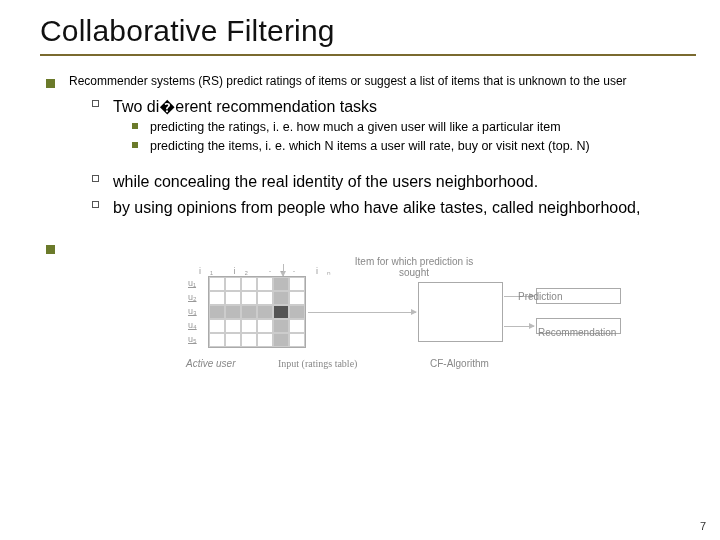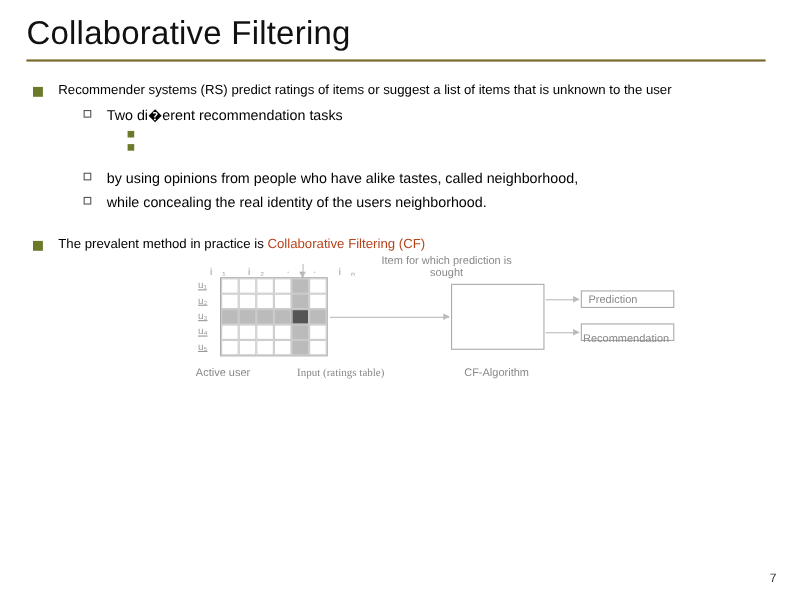--- a/index.html
+++ b/index.html
@@ -6,21 +6,21 @@
   body {
     width: 720px;
     height: 540px;
     background: #fff;
     font-family: Arial, Helvetica, sans-serif;
     color: #000;
     position: relative;
     overflow: hidden;
   }
   .slide {
-    padding: 14px 24px 0 24px;
+    padding: 14px 24px 0 40px;
   }
   .title {
     font-size: 30px;
     font-weight: 400;
     color: #111;
     padding-bottom: 6px;
     border-bottom: 2px solid #7a6a2f;
     margin-bottom: 18px;
     letter-spacing: 0.2px;
   }
@@ -44,21 +44,21 @@
     margin: 4px 0 2px 52px;
   }
   .lvl2 .bullet {
     width: 7px; height: 7px;
     border: 1px solid #555;
     margin-top: 4px;
     margin-right: 14px;
     flex-shrink: 0;
   }
   .lvl2 .text {
-    font-size: 13px;
+    font-size: 16px;
     line-height: 1.35;
   }
   .lvl3 {
     display: flex;
     margin: 2px 0 2px 92px;
   }
   .lvl3 .bullet {
     width: 6px; height: 6px;
     background: #6b7a2a;
     margin-top: 4px;
@@ -158,43 +158,42 @@
   <div class="lvl1">
     <div class="bullet"></div>
     <div class="text">Recommender systems (RS) predict ratings of items or suggest a list of items that is unknown to the user</div>
   </div>
   <div class="lvl2">
     <div class="bullet"></div>
     <div class="text">Two di�erent recommendation tasks</div>
   </div>
   <div class="lvl3">
     <div class="bullet"></div>
+    <div class="text">predicting the ratings, i. e. how much a given user will like a particular item</div>
   </div>
   <div class="lvl3">
     <div class="bullet"></div>
+    <div class="text">predicting the items, i. e. which N items a user will rate, buy or visit next (top. N)</div>
   </div>
 
   <div class="spacer"></div>
 
   <div class="lvl2">
     <div class="bullet"></div>
+    <div class="text">while concealing the real identity of the users neighborhood.</div>
+  </div>
+  <div class="lvl2">
+    <div class="bullet"></div>
     <div class="text">by using opinions from people who have alike tastes, called neighborhood,</div>
   </div>
-  <div class="lvl2">
-    <div class="bullet"></div>
-    <div class="text">while concealing the real identity of the users neighborhood.</div>
-  </div>
 
   <div class="spacer"></div>
 
   <div class="lvl1">
     <div class="bullet"></div>
-    <div class="text">
-      <span>The prevalent method in practice is </span><span class="highlight">Collaborative Filtering (CF)</span>
-    </div>
   </div>
 
   <div class="diagram">
     <div class="diagram-label" style="left:226px; top:-6px; width:140px; line-height:1.1;text-align:center;">Item for which prediction is sought</div>
     <div class="item-arrow" style="left:165px; top:2px; height:12px;"></div>
 
     <div class="col-labels">i₁ i₂ ··· iₙ</div>
     <div class="row-labels">
       <div>u₁</div>
       <div>u₂</div>
@@ -235,22 +234,22 @@
         <div></div>
     </div>
 
     <div class="arrow" style="left:190px; top:50px; width:108px;"></div>
     <div class="cfbox"></div>
 
     <div class="arrow" style="left:386px; top:34px; width:30px;"></div>
     <div class="arrow" style="left:386px; top:64px; width:30px;"></div>
     <div class="outbox" style="left:418px; top:26px;"></div>
     <div class="outbox" style="left:418px; top:56px;"></div>
-    <div class="diagram-label" style="left:425px; top:29px;">Prediction</div>
+    <div class="diagram-label" style="left:400px; top:29px;">Prediction</div>
     <div class="diagram-label" style="left:420px; top:65px;">Recommendation</div>
 
-    <div class="diagram-label" style="left:68px; top:96px;">Active user</div>
+    <div class="diagram-label" style="left:68px; top:96px;font-style:italic;">Active user</div>
     <div class="diagram-label" style="left:160px; top:96px;font-family:Liberation Serif, serif;">Input (ratings table)</div>
     <div class="diagram-label" style="left:312px; top:96px;">CF-Algorithm</div>
   </div>
 </div>
 
 <div class="pagenum">7</div>
 
 </body></html>

